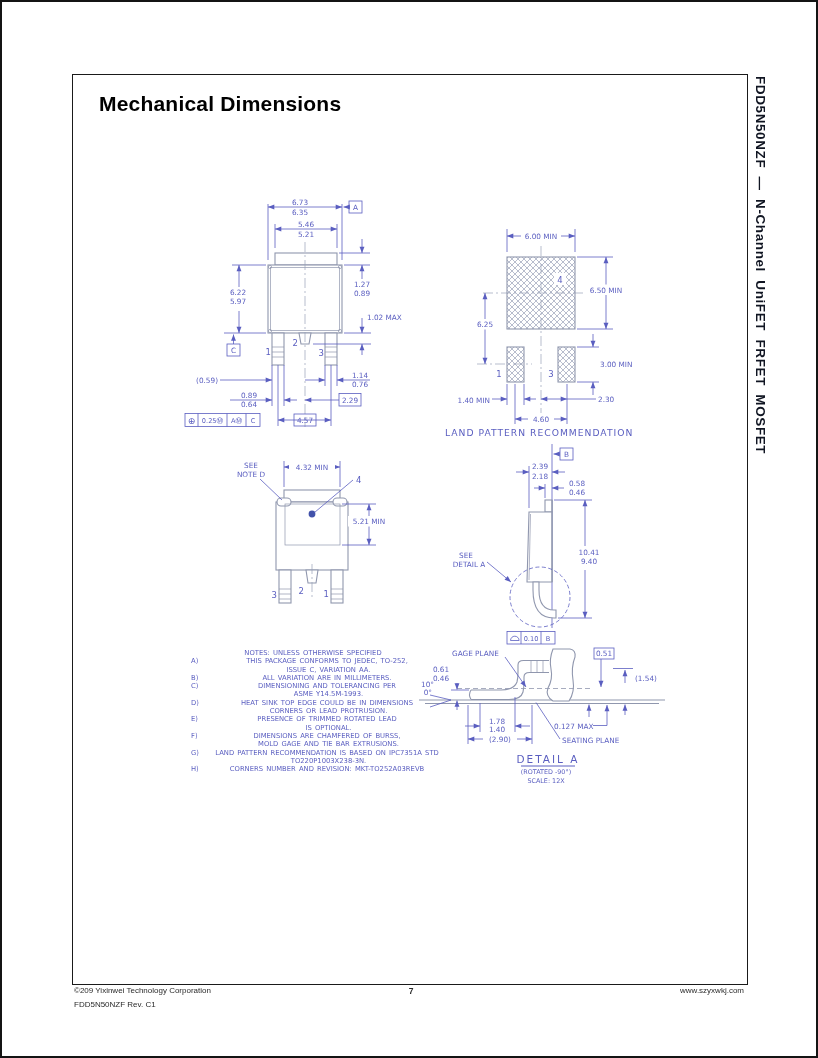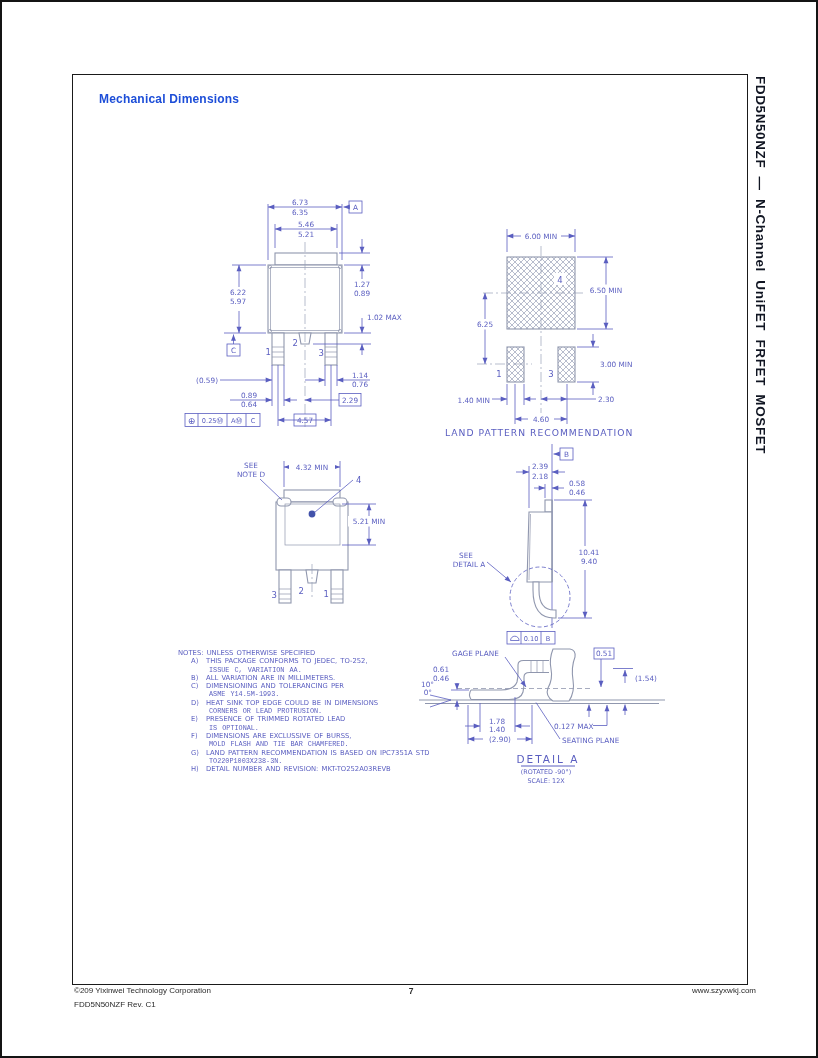--- a/index.html
+++ b/index.html
@@ -1,39 +1,39 @@
 <!DOCTYPE html>
 <html><head>
 <meta charset="utf-8">
 <style>
   html,body{margin:0;padding:0;background:#fff;}
   #page{position:relative;width:818px;height:1058px;background:#fff;border:2px solid #141414;box-sizing:border-box;overflow:hidden;font-family:"Liberation Sans",sans-serif;}
   .frame{position:absolute;left:70px;top:72px;width:674px;height:909px;border:1.3px solid #1a1a1a;}
-  .page-title{position:absolute;left:97px;top:90px;font-size:12px;font-weight:bold;color:#1d4ed8;letter-spacing:.2px;}
+  .page-title{position:absolute;left:97px;top:90px;font-size:21px;font-weight:bold;color:#000000;letter-spacing:.2px;}
   .side-title{position:absolute;left:751px;top:74px;writing-mode:vertical-rl;font-size:13.5px;font-weight:bold;color:#101522;letter-spacing:.6px;word-spacing:4px;white-space:nowrap;}
   .drw{position:absolute;}
   
   .o{stroke:#9097ae;fill:none;stroke-width:1.1;}
   .of{stroke:#9097ae;fill:#fff;stroke-width:1.1;}
   .ot{stroke:#9097ae;fill:none;stroke-width:.7;}
   .d{stroke:#5a5ec0;fill:none;stroke-width:.8;}
   .cl{stroke:#9aa0b8;fill:none;stroke-width:.7;stroke-dasharray:10 3 2 3;}
   .gd{stroke:#9097ae;fill:none;stroke-width:.8;stroke-dasharray:5 3;}
   .wb{fill:#fff;stroke:none;}
   svg text{fill:#5a5ec0;font-family:"DejaVu Sans",sans-serif;font-size:7.3px;}
   svg text.pn{font-size:8.5px;}
   svg text.big{font-size:10.5px;letter-spacing:2px;}
   svg text.sm{font-size:6.4px;}
   svg text.sym{font-size:9px;}
   svg text.fcf{font-size:6.6px;}
   
-  .notes{position:absolute;left:176px;top:647px;width:270px;font-family:"DejaVu Sans",sans-serif;font-size:6.8px;line-height:8.3px;color:#5a5ec0;white-space:nowrap;word-spacing:1px;}
+  .notes{position:absolute;left:176px;top:647px;width:270px;font-family:"DejaVu Sans",sans-serif;font-size:6.8px;line-height:8.3px;color:#5a5ec0;white-space:nowrap;word-spacing:1px;text-align:center;}
   .n-l{position:relative;padding-left:28px;}
   .n-lab{position:absolute;left:13px;}
-  .n-c{padding-left:31px;font-family:Liberation Mono, monospace;}
+  .n-c{padding-left:31px;}
   
   .ft{position:absolute;color:#2a2a2a;font-size:8px;}
   .ft-center{left:0;width:818px;text-align:center;font-weight:bold;font-size:8.5px;}
 </style>
 </head>
 <body>
 
 <div id="page">
   <div class="frame"></div>
 
@@ -288,24 +288,24 @@
     <div>NOTES: UNLESS OTHERWISE SPECIFIED</div>
     <div class="n-l"><span class="n-lab">A)</span><span>THIS PACKAGE CONFORMS TO JEDEC, TO-252,</span></div>
     <div class="n-c">ISSUE C, VARIATION AA.</div>
     <div class="n-l"><span class="n-lab">B)</span><span>ALL VARIATION ARE IN MILLIMETERS.</span></div>
     <div class="n-l"><span class="n-lab">C)</span><span>DIMENSIONING AND TOLERANCING PER</span></div>
     <div class="n-c">ASME Y14.5M-1993.</div>
     <div class="n-l"><span class="n-lab">D)</span><span>HEAT SINK TOP EDGE COULD BE IN DIMENSIONS</span></div>
     <div class="n-c">CORNERS OR LEAD PROTRUSION.</div>
     <div class="n-l"><span class="n-lab">E)</span><span>PRESENCE OF TRIMMED ROTATED LEAD</span></div>
     <div class="n-c">IS OPTIONAL.</div>
-    <div class="n-l"><span class="n-lab">F)</span><span>DIMENSIONS ARE EXCLUSSIVE OF BURSS,</span></div>
-    <div class="n-c">MOLD FLASH AND TIE BAR CHAMFERED.</div>
+    <div class="n-l"><span class="n-lab">F)</span><span>DIMENSIONS ARE CHAMFERED OF BURSS,</span></div>
+    <div class="n-c">MOLD GAGE AND TIE BAR EXTRUSIONS.</div>
     <div class="n-l"><span class="n-lab">G)</span><span>LAND PATTERN RECOMMENDATION IS BASED ON IPC7351A STD</span></div>
     <div class="n-c">TO220P1003X238-3N.</div>
-    <div class="n-l"><span class="n-lab">H)</span><span>DETAIL NUMBER AND REVISION: MKT-TO252A03REVB</span></div>
+    <div class="n-l"><span class="n-lab">H)</span><span>CORNERS NUMBER AND REVISION: MKT-TO252A03REVB</span></div>
   </div>
 
   <div class="ft" style="left:72px;top:984px">©209 Yixinwei Technology Corporation</div>
   <div class="ft" style="left:72px;top:998px">FDD5N50NZF Rev. C1</div>
   <div class="ft ft-center" style="top:984px">7</div>
-  <div class="ft" style="right:60px;top:984px">www.szyxwkj.com</div>
+  <div class="ft" style="right:72px;top:984px">www.szyxwkj.com</div>
 </div>
 
 </body></html>

